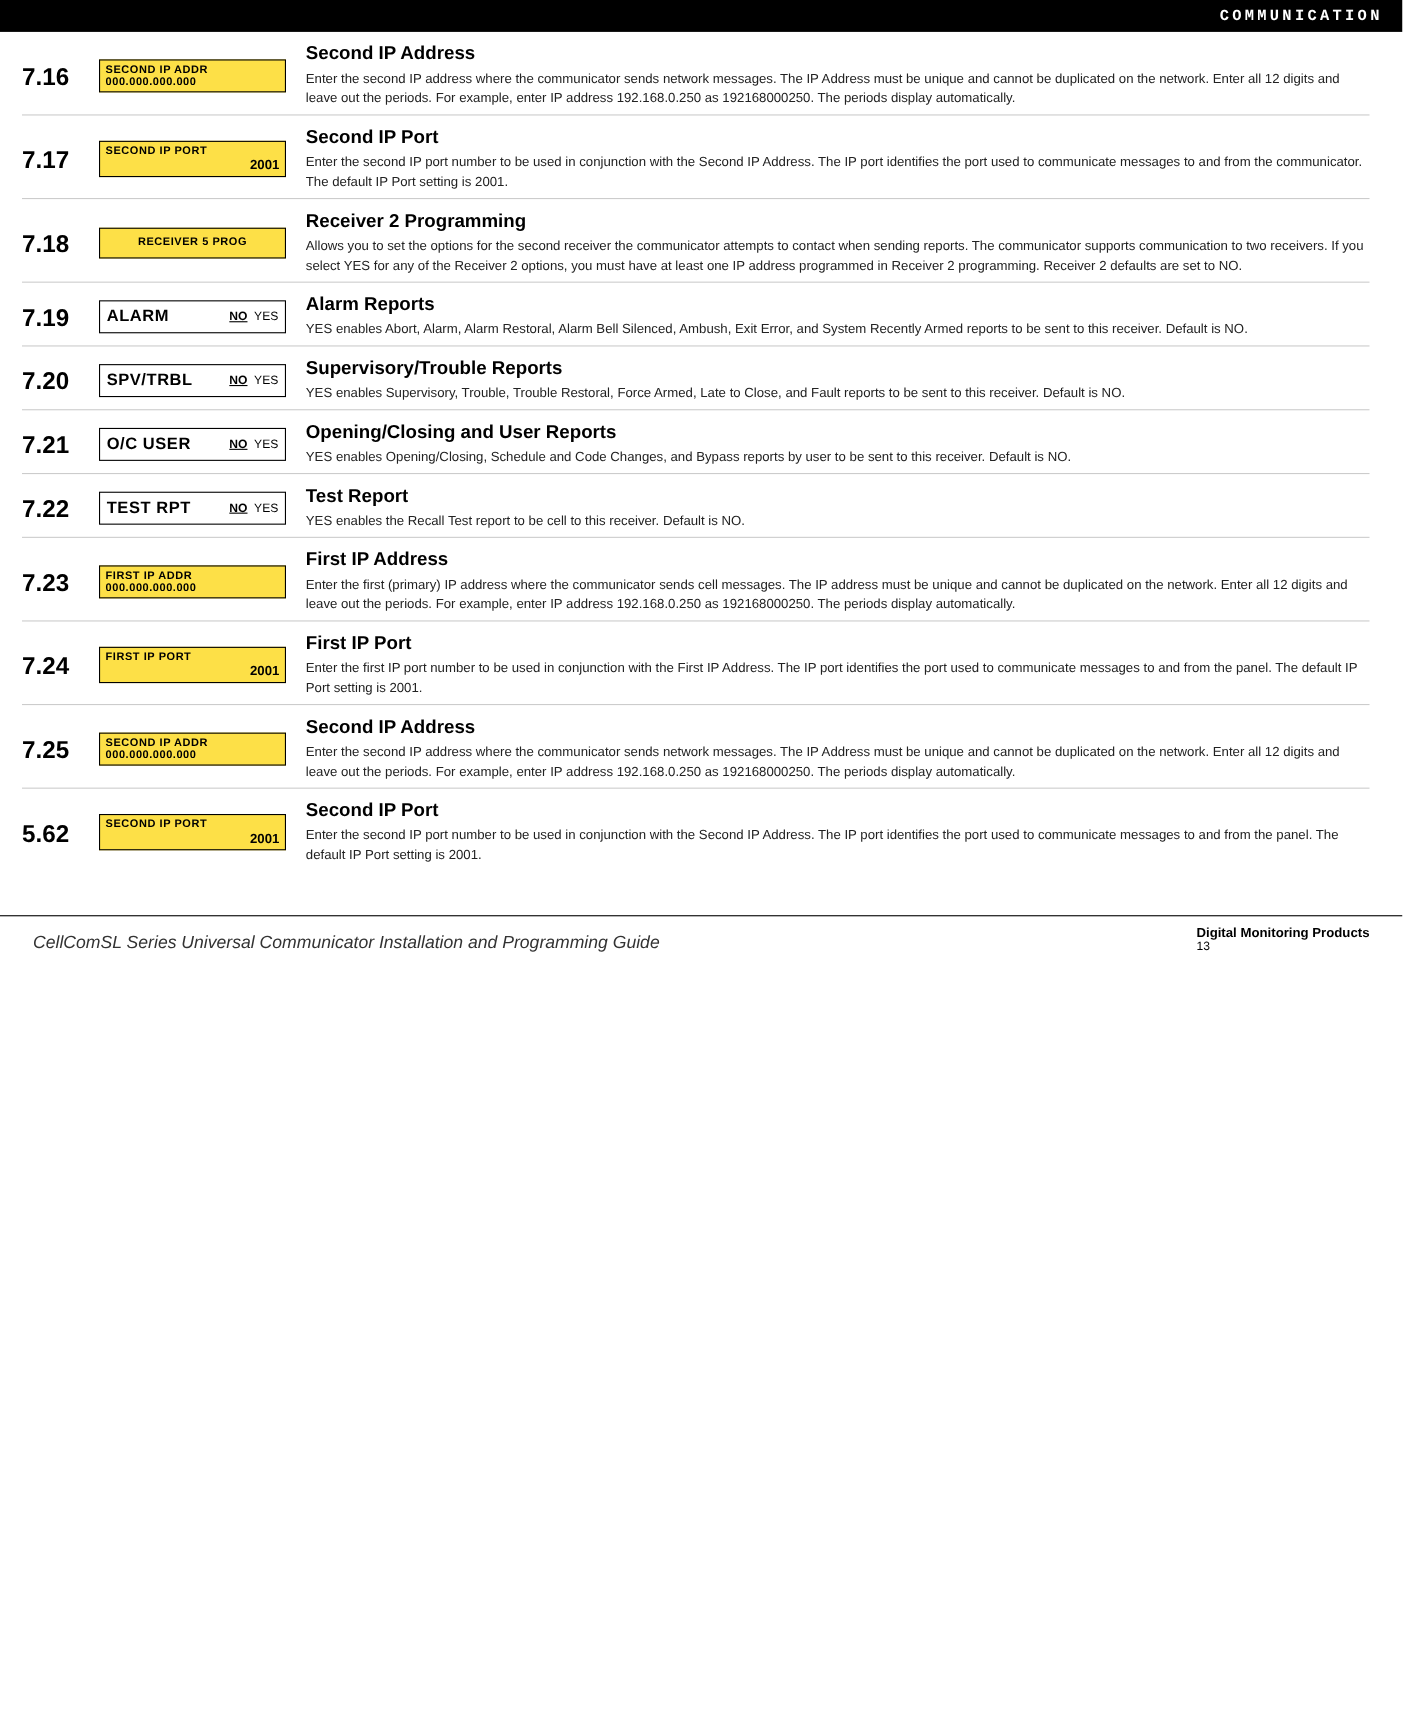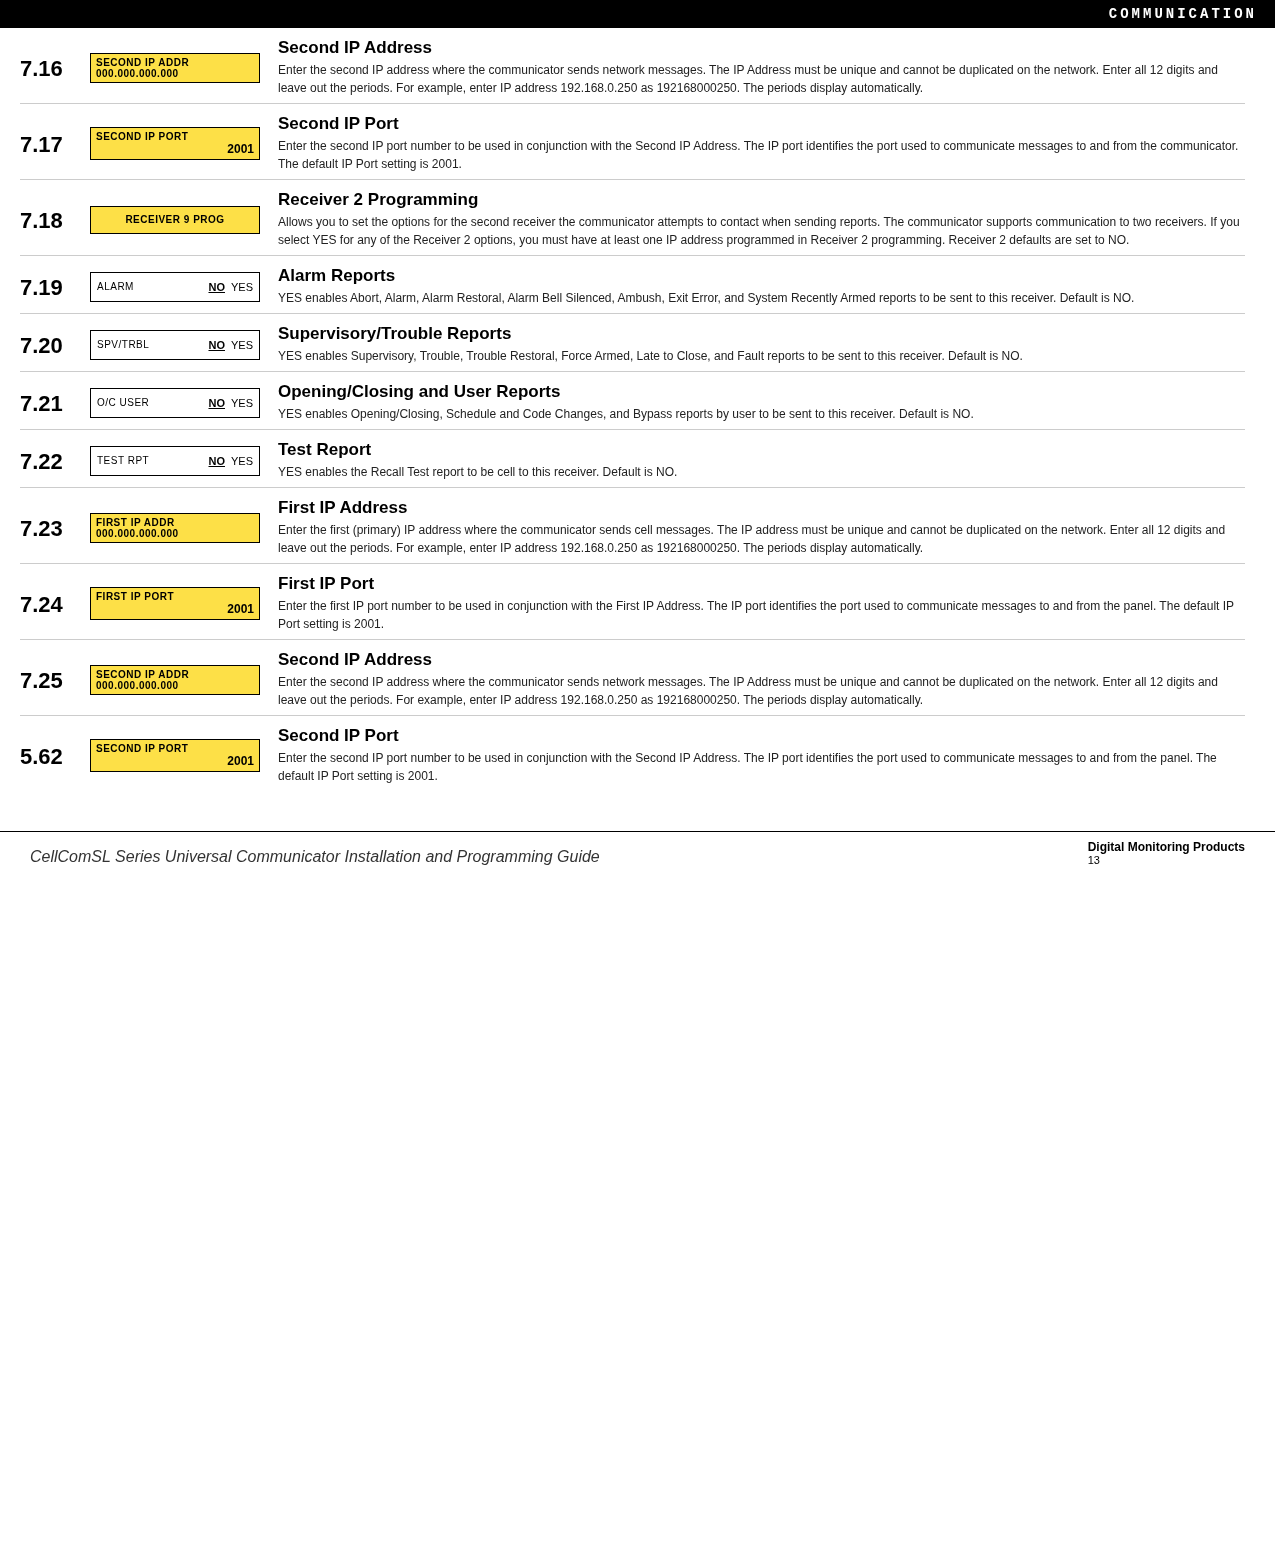--- a/index.html
+++ b/index.html
@@ -89,22 +89,22 @@
       font-weight: bold;
       background: #fff;
       display: flex;
       flex-direction: row;
       align-items: center;
       justify-content: space-between;
       min-height: 30px;
       gap: 6px;
     }
     .field-box-inline .field-label {
-      font-size: 10px;
-      font-weight: normal;
+      font-size: 15px;
+      font-weight: bold;
       letter-spacing: 0.5px;
       white-space: nowrap;
     }
     .field-box-inline .field-options {
       display: flex;
       gap: 6px;
       font-size: 11px;
     }
     .field-box-inline .field-option-bold {
       font-weight: bold;
@@ -185,21 +185,21 @@
       </div>
       <div class="entry-desc">
         <h2>Second IP Port</h2>
         <p>Enter the second IP port number to be used in conjunction with the Second IP Address. The IP port identifies the port used to communicate messages to and from the communicator. The default IP Port setting is 2001.</p>
       </div>
     </div>
     <div class="entry-row">
       <div class="entry-num">7.18</div>
       <div class="entry-field">
         <div class="field-box" style="align-items: center; justify-content: center; min-height: 28px;">
-          <div class="field-label">RECEIVER 9 PROG</div>
+          <div class="field-label">RECEIVER 5 PROG</div>
         </div>
       </div>
       <div class="entry-desc">
         <h2>Receiver 2 Programming</h2>
         <p>Allows you to set the options for the second receiver the communicator attempts to contact when sending reports. The communicator supports communication to two receivers. If you select YES for any of the Receiver 2 options, you must have at least one IP address programmed in Receiver 2 programming. Receiver 2 defaults are set to NO.</p>
       </div>
     </div>
     <div class="entry-row">
       <div class="entry-num">7.19</div>
       <div class="entry-field">

